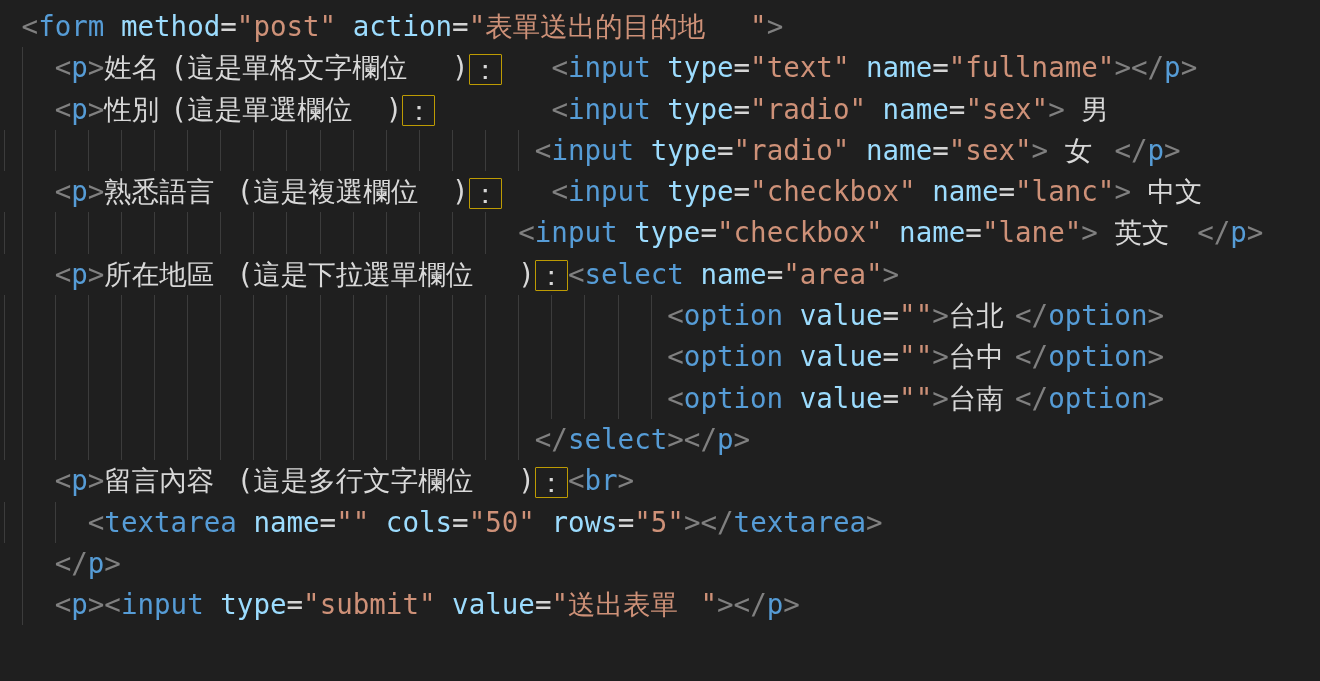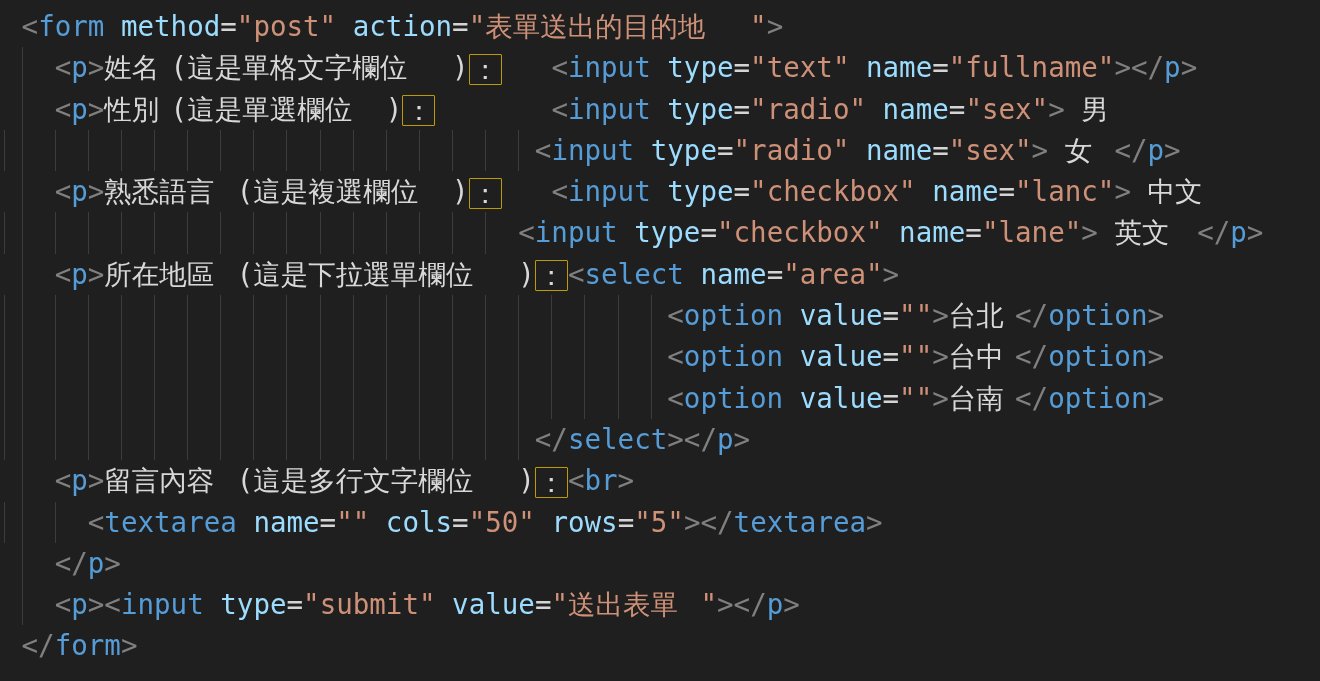--- a/index.html
+++ b/index.html
@@ -59,14 +59,13 @@
     <div class="line"><span class="guide" style="left: -1px;"></span><span class="guide" style="left: calc(1ch);"></span><span class="guide" style="left: calc(3ch);"></span><span class="guide" style="left: calc(5ch);"></span><span class="guide" style="left: calc(7ch);"></span><span class="guide" style="left: calc(9ch);"></span><span class="guide" style="left: calc(11ch);"></span><span class="guide" style="left: calc(13ch);"></span><span class="guide" style="left: calc(15ch);"></span><span class="guide" style="left: calc(17ch);"></span><span class="guide" style="left: calc(19ch);"></span><span class="guide" style="left: calc(21ch);"></span><span class="guide" style="left: calc(23ch);"></span><span class="guide" style="left: calc(25ch);"></span><span class="guide" style="left: calc(27ch);"></span><span class="guide" style="left: calc(29ch);"></span>                               <span class="tk-pun">&lt;</span><span class="tk-tag">input</span><span class="tk-txt"> </span><span class="tk-attr">type</span><span class="tk-eq">=</span><span class="tk-str">"checkbox"</span><span class="tk-txt"> </span><span class="tk-attr">name</span><span class="tk-eq">=</span><span class="tk-str">"lane"</span><span class="tk-pun">&gt;</span><span class="tk-txt"> </span><span class="tk-txt cjk" style="width: 4ch;">英文</span><span class="tk-txt"> </span><span class="tk-pun">&lt;/</span><span class="tk-tag">p</span><span class="tk-pun">&gt;</span></div>
     <div class="line"><span class="guide" style="left: calc(1ch);"></span>   <span class="tk-pun">&lt;</span><span class="tk-tag">p</span><span class="tk-pun">&gt;</span><span class="tk-txt cjk" style="width: 8ch;">所在地區</span><span class="tk-txt">(</span><span class="tk-txt cjk" style="width: 16ch;">這是下拉選單欄位</span><span class="tk-txt">)</span><span class="tk-colon">：</span><span class="tk-pun">&lt;</span><span class="tk-tag">select</span><span class="tk-txt"> </span><span class="tk-attr">name</span><span class="tk-eq">=</span><span class="tk-str">"area"</span><span class="tk-pun">&gt;</span></div>
     <div class="line"><span class="guide" style="left: -1px;"></span><span class="guide" style="left: calc(1ch);"></span><span class="guide" style="left: calc(3ch);"></span><span class="guide" style="left: calc(5ch);"></span><span class="guide" style="left: calc(7ch);"></span><span class="guide" style="left: calc(9ch);"></span><span class="guide" style="left: calc(11ch);"></span><span class="guide" style="left: calc(13ch);"></span><span class="guide" style="left: calc(15ch);"></span><span class="guide" style="left: calc(17ch);"></span><span class="guide" style="left: calc(19ch);"></span><span class="guide" style="left: calc(21ch);"></span><span class="guide" style="left: calc(23ch);"></span><span class="guide" style="left: calc(25ch);"></span><span class="guide" style="left: calc(27ch);"></span><span class="guide" style="left: calc(29ch);"></span><span class="guide" style="left: calc(31ch);"></span><span class="guide" style="left: calc(33ch);"></span><span class="guide" style="left: calc(35ch);"></span><span class="guide" style="left: calc(37ch);"></span><span class="guide" style="left: calc(39ch);"></span>                                        <span class="tk-pun">&lt;</span><span class="tk-tag">option</span><span class="tk-txt"> </span><span class="tk-attr">value</span><span class="tk-eq">=</span><span class="tk-str">""</span><span class="tk-pun">&gt;</span><span class="tk-txt cjk" style="width: 4ch;">台北</span><span class="tk-pun">&lt;/</span><span class="tk-tag">option</span><span class="tk-pun">&gt;</span></div>
     <div class="line"><span class="guide" style="left: -1px;"></span><span class="guide" style="left: calc(1ch);"></span><span class="guide" style="left: calc(3ch);"></span><span class="guide" style="left: calc(5ch);"></span><span class="guide" style="left: calc(7ch);"></span><span class="guide" style="left: calc(9ch);"></span><span class="guide" style="left: calc(11ch);"></span><span class="guide" style="left: calc(13ch);"></span><span class="guide" style="left: calc(15ch);"></span><span class="guide" style="left: calc(17ch);"></span><span class="guide" style="left: calc(19ch);"></span><span class="guide" style="left: calc(21ch);"></span><span class="guide" style="left: calc(23ch);"></span><span class="guide" style="left: calc(25ch);"></span><span class="guide" style="left: calc(27ch);"></span><span class="guide" style="left: calc(29ch);"></span><span class="guide" style="left: calc(31ch);"></span><span class="guide" style="left: calc(33ch);"></span><span class="guide" style="left: calc(35ch);"></span><span class="guide" style="left: calc(37ch);"></span><span class="guide" style="left: calc(39ch);"></span>                                        <span class="tk-pun">&lt;</span><span class="tk-tag">option</span><span class="tk-txt"> </span><span class="tk-attr">value</span><span class="tk-eq">=</span><span class="tk-str">""</span><span class="tk-pun">&gt;</span><span class="tk-txt cjk" style="width: 4ch;">台中</span><span class="tk-pun">&lt;/</span><span class="tk-tag">option</span><span class="tk-pun">&gt;</span></div>
     <div class="line"><span class="guide" style="left: -1px;"></span><span class="guide" style="left: calc(1ch);"></span><span class="guide" style="left: calc(3ch);"></span><span class="guide" style="left: calc(5ch);"></span><span class="guide" style="left: calc(7ch);"></span><span class="guide" style="left: calc(9ch);"></span><span class="guide" style="left: calc(11ch);"></span><span class="guide" style="left: calc(13ch);"></span><span class="guide" style="left: calc(15ch);"></span><span class="guide" style="left: calc(17ch);"></span><span class="guide" style="left: calc(19ch);"></span><span class="guide" style="left: calc(21ch);"></span><span class="guide" style="left: calc(23ch);"></span><span class="guide" style="left: calc(25ch);"></span><span class="guide" style="left: calc(27ch);"></span><span class="guide" style="left: calc(29ch);"></span><span class="guide" style="left: calc(31ch);"></span><span class="guide" style="left: calc(33ch);"></span><span class="guide" style="left: calc(35ch);"></span><span class="guide" style="left: calc(37ch);"></span><span class="guide" style="left: calc(39ch);"></span>                                        <span class="tk-pun">&lt;</span><span class="tk-tag">option</span><span class="tk-txt"> </span><span class="tk-attr">value</span><span class="tk-eq">=</span><span class="tk-str">""</span><span class="tk-pun">&gt;</span><span class="tk-txt cjk" style="width: 4ch;">台南</span><span class="tk-pun">&lt;/</span><span class="tk-tag">option</span><span class="tk-pun">&gt;</span></div>
     <div class="line"><span class="guide" style="left: -1px;"></span><span class="guide" style="left: calc(1ch);"></span><span class="guide" style="left: calc(3ch);"></span><span class="guide" style="left: calc(5ch);"></span><span class="guide" style="left: calc(7ch);"></span><span class="guide" style="left: calc(9ch);"></span><span class="guide" style="left: calc(11ch);"></span><span class="guide" style="left: calc(13ch);"></span><span class="guide" style="left: calc(15ch);"></span><span class="guide" style="left: calc(17ch);"></span><span class="guide" style="left: calc(19ch);"></span><span class="guide" style="left: calc(21ch);"></span><span class="guide" style="left: calc(23ch);"></span><span class="guide" style="left: calc(25ch);"></span><span class="guide" style="left: calc(27ch);"></span><span class="guide" style="left: calc(29ch);"></span><span class="guide" style="left: calc(31ch);"></span>                                <span class="tk-pun">&lt;/</span><span class="tk-tag">select</span><span class="tk-pun">&gt;</span><span class="tk-pun">&lt;/</span><span class="tk-tag">p</span><span class="tk-pun">&gt;</span></div>
     <div class="line"><span class="guide" style="left: calc(1ch);"></span>   <span class="tk-pun">&lt;</span><span class="tk-tag">p</span><span class="tk-pun">&gt;</span><span class="tk-txt cjk" style="width: 8ch;">留言內容</span><span class="tk-txt">(</span><span class="tk-txt cjk" style="width: 16ch;">這是多行文字欄位</span><span class="tk-txt">)</span><span class="tk-colon">：</span><span class="tk-pun">&lt;</span><span class="tk-tag">br</span><span class="tk-pun">&gt;</span></div>
     <div class="line"><span class="guide" style="left: -1px;"></span><span class="guide" style="left: calc(1ch);"></span><span class="guide" style="left: calc(3ch);"></span>     <span class="tk-pun">&lt;</span><span class="tk-tag">textarea</span><span class="tk-txt"> </span><span class="tk-attr">name</span><span class="tk-eq">=</span><span class="tk-str">""</span><span class="tk-txt"> </span><span class="tk-attr">cols</span><span class="tk-eq">=</span><span class="tk-str">"50"</span><span class="tk-txt"> </span><span class="tk-attr">rows</span><span class="tk-eq">=</span><span class="tk-str">"5"</span><span class="tk-pun">&gt;</span><span class="tk-pun">&lt;/</span><span class="tk-tag">textarea</span><span class="tk-pun">&gt;</span></div>
     <div class="line"><span class="guide" style="left: calc(1ch);"></span>   <span class="tk-pun">&lt;/</span><span class="tk-tag">p</span><span class="tk-pun">&gt;</span></div>
     <div class="line"><span class="guide" style="left: calc(1ch);"></span>   <span class="tk-pun">&lt;</span><span class="tk-tag">p</span><span class="tk-pun">&gt;</span><span class="tk-pun">&lt;</span><span class="tk-tag">input</span><span class="tk-txt"> </span><span class="tk-attr">type</span><span class="tk-eq">=</span><span class="tk-str">"submit"</span><span class="tk-txt"> </span><span class="tk-attr">value</span><span class="tk-eq">=</span><span class="tk-str">"</span><span class="tk-str cjk" style="width: 8ch;">送出表單</span><span class="tk-str">"</span><span class="tk-pun">&gt;</span><span class="tk-pun">&lt;/</span><span class="tk-tag">p</span><span class="tk-pun">&gt;</span></div>
-    <div class="line"> <span class="tk-pun">&lt;/</span><span class="tk-tag">form</span><span class="tk-pun">&gt;</span></div>
   </div>
 
 </body></html>

